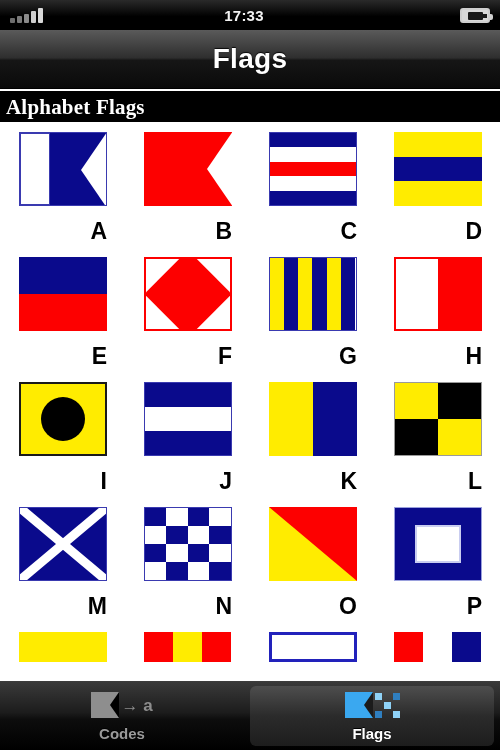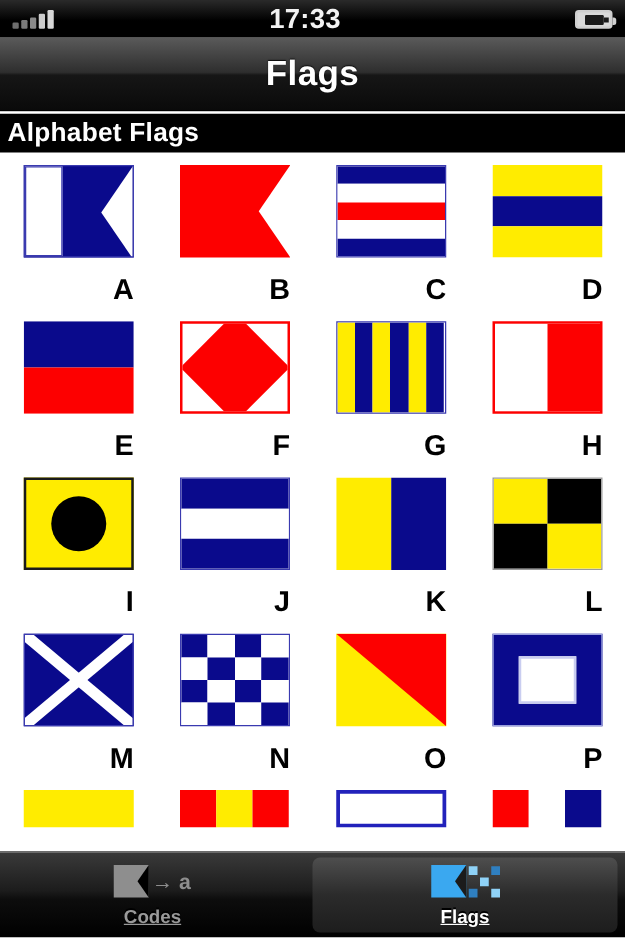--- a/index.html
+++ b/index.html
@@ -19,21 +19,21 @@
   }
   .signal{position:absolute;left:10px;top:8px;display:flex;align-items:flex-end;height:15px;gap:2px;}
   .signal i{display:block;width:5px;background:#8c8c8c;border-radius:1px;}
   .signal i:nth-child(1){height:5px;background:#6e6e6e;}
   .signal i:nth-child(2){height:7px;background:#7a7a7a;}
   .signal i:nth-child(3){height:9px;background:#8a8a8a;}
   .signal i:nth-child(4){height:12px;background:#cccccc;}
   .signal i:nth-child(5){height:15px;background:#d8d8d8;}
   .clock{
     position:absolute;left:0;right:12px;text-align:center;
-    color:#f2f2f2;font-size:22px;font-weight:bold;letter-spacing:.2px;
+    color:#f2f2f2;font-size:15px;font-weight:bold;letter-spacing:.2px;
   }
   .battery{
     position:absolute;right:10px;top:8px;width:30px;height:15px;
     border:2px solid #cfcfcf;border-radius:3px;background:#d9d9d9;
     box-sizing:border-box;display:flex;align-items:center;justify-content:center;
   }
   .battery:after{
     content:"";position:absolute;right:-5px;top:4px;width:3px;height:6px;
     background:#cfcfcf;border-radius:0 2px 2px 0;
   }
@@ -50,20 +50,21 @@
   .navtitle{
     color:#ffffff;font-size:28px;font-weight:bold;letter-spacing:.3px;
     text-shadow:0 -1px 1px rgba(0,0,0,.85);
   }
 
   
   .section-header{
     height:32px;width:100%;background:#000000;
     display:flex;align-items:center;
     border-top:2px solid #ffffff;
+    font-family:Liberation Serif, serif;
   }
   .section-header span{
     color:#ffffff;font-size:21px;font-weight:bold;padding-left:6px;letter-spacing:.2px;
   }
 
   
   .grid-wrap{
     position:absolute;top:122px;left:0;right:0;bottom:68px;
     background:#ffffff;overflow:hidden;
   }
@@ -123,21 +124,21 @@
     position:absolute;left:0;right:0;bottom:0;height:68px;
     background:linear-gradient(to bottom,#3a3a3a 0%,#1c1c1c 45%,#0d0d0d 55%,#000000 100%);
     border-top:1px solid #3c3c3c;
     display:flex;align-items:stretch;
   }
   .tab{flex:1;display:flex;flex-direction:column;align-items:center;justify-content:center;gap:5px;position:relative;}
   .tab.selected{
     background:linear-gradient(to bottom,#4e4e4e 0%,#2b2b2b 50%,#1d1d1d 100%);
     border-radius:6px;margin:4px 6px;
   }
-  .tab .tablabel{font-size:15px;color:#9a9a9a;font-weight:bold;text-shadow:0 -1px 0 #000;text-decoration:underline;}
+  .tab .tablabel{font-size:15px;color:#9a9a9a;font-weight:bold;text-shadow:0 -1px 0 #000;}
   .tab.selected .tablabel{color:#ffffff;}
   .icon-codes{display:flex;align-items:center;gap:2px;height:30px;}
   .mini-flag{position:relative;width:28px;height:26px;background:#8e8e8e;}
   .mini-flag:after{content:"";position:absolute;right:0;top:0;width:0;height:0;
     border-top:13px solid transparent;border-bottom:13px solid transparent;border-right:9px solid #000;}
   .mini-flag.blue{background:#3aa8f0;}
   .mini-flag.blue:after{border-right-color:#1b1b1b;}
   .arrow-a{color:#8e8e8e;font-size:17px;font-weight:bold;line-height:1;display:flex;align-items:center;gap:1px;}
   .checkpix{display:grid;grid-template-columns:repeat(3,7px);grid-template-rows:repeat(3,7px);gap:2px;}
   .checkpix i{display:block;width:7px;height:7px;background:#2f7fc0;}

